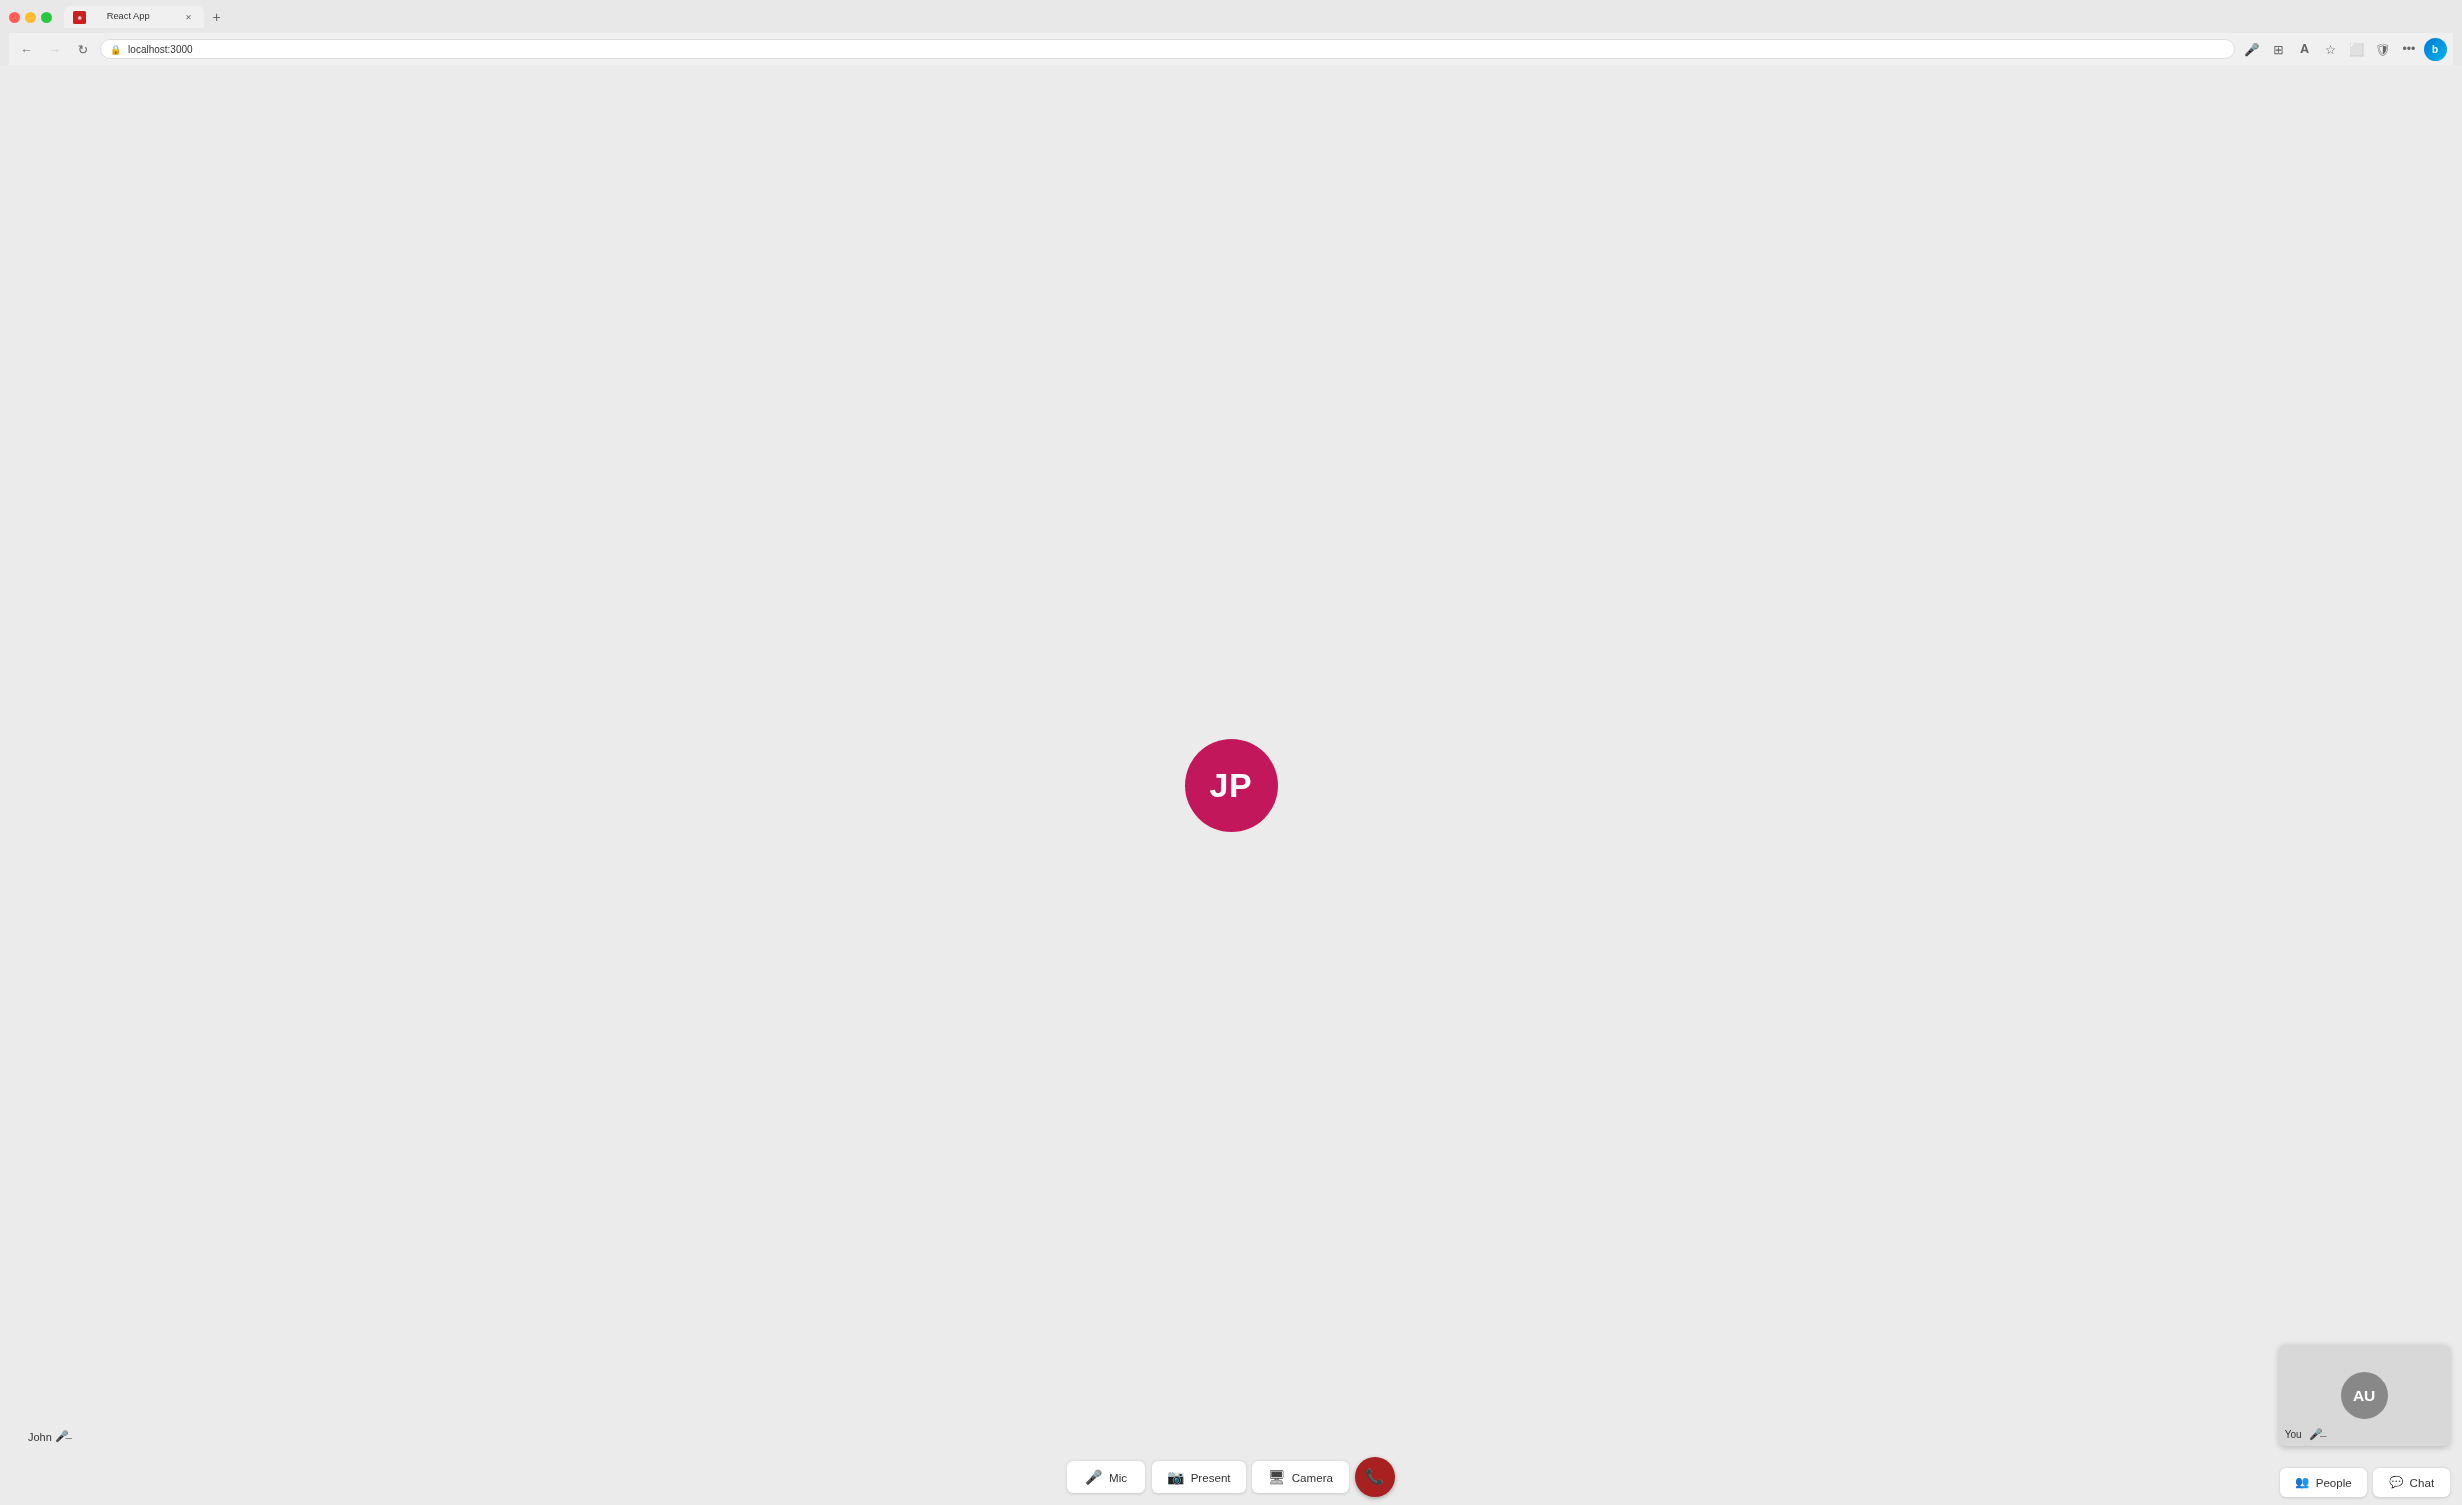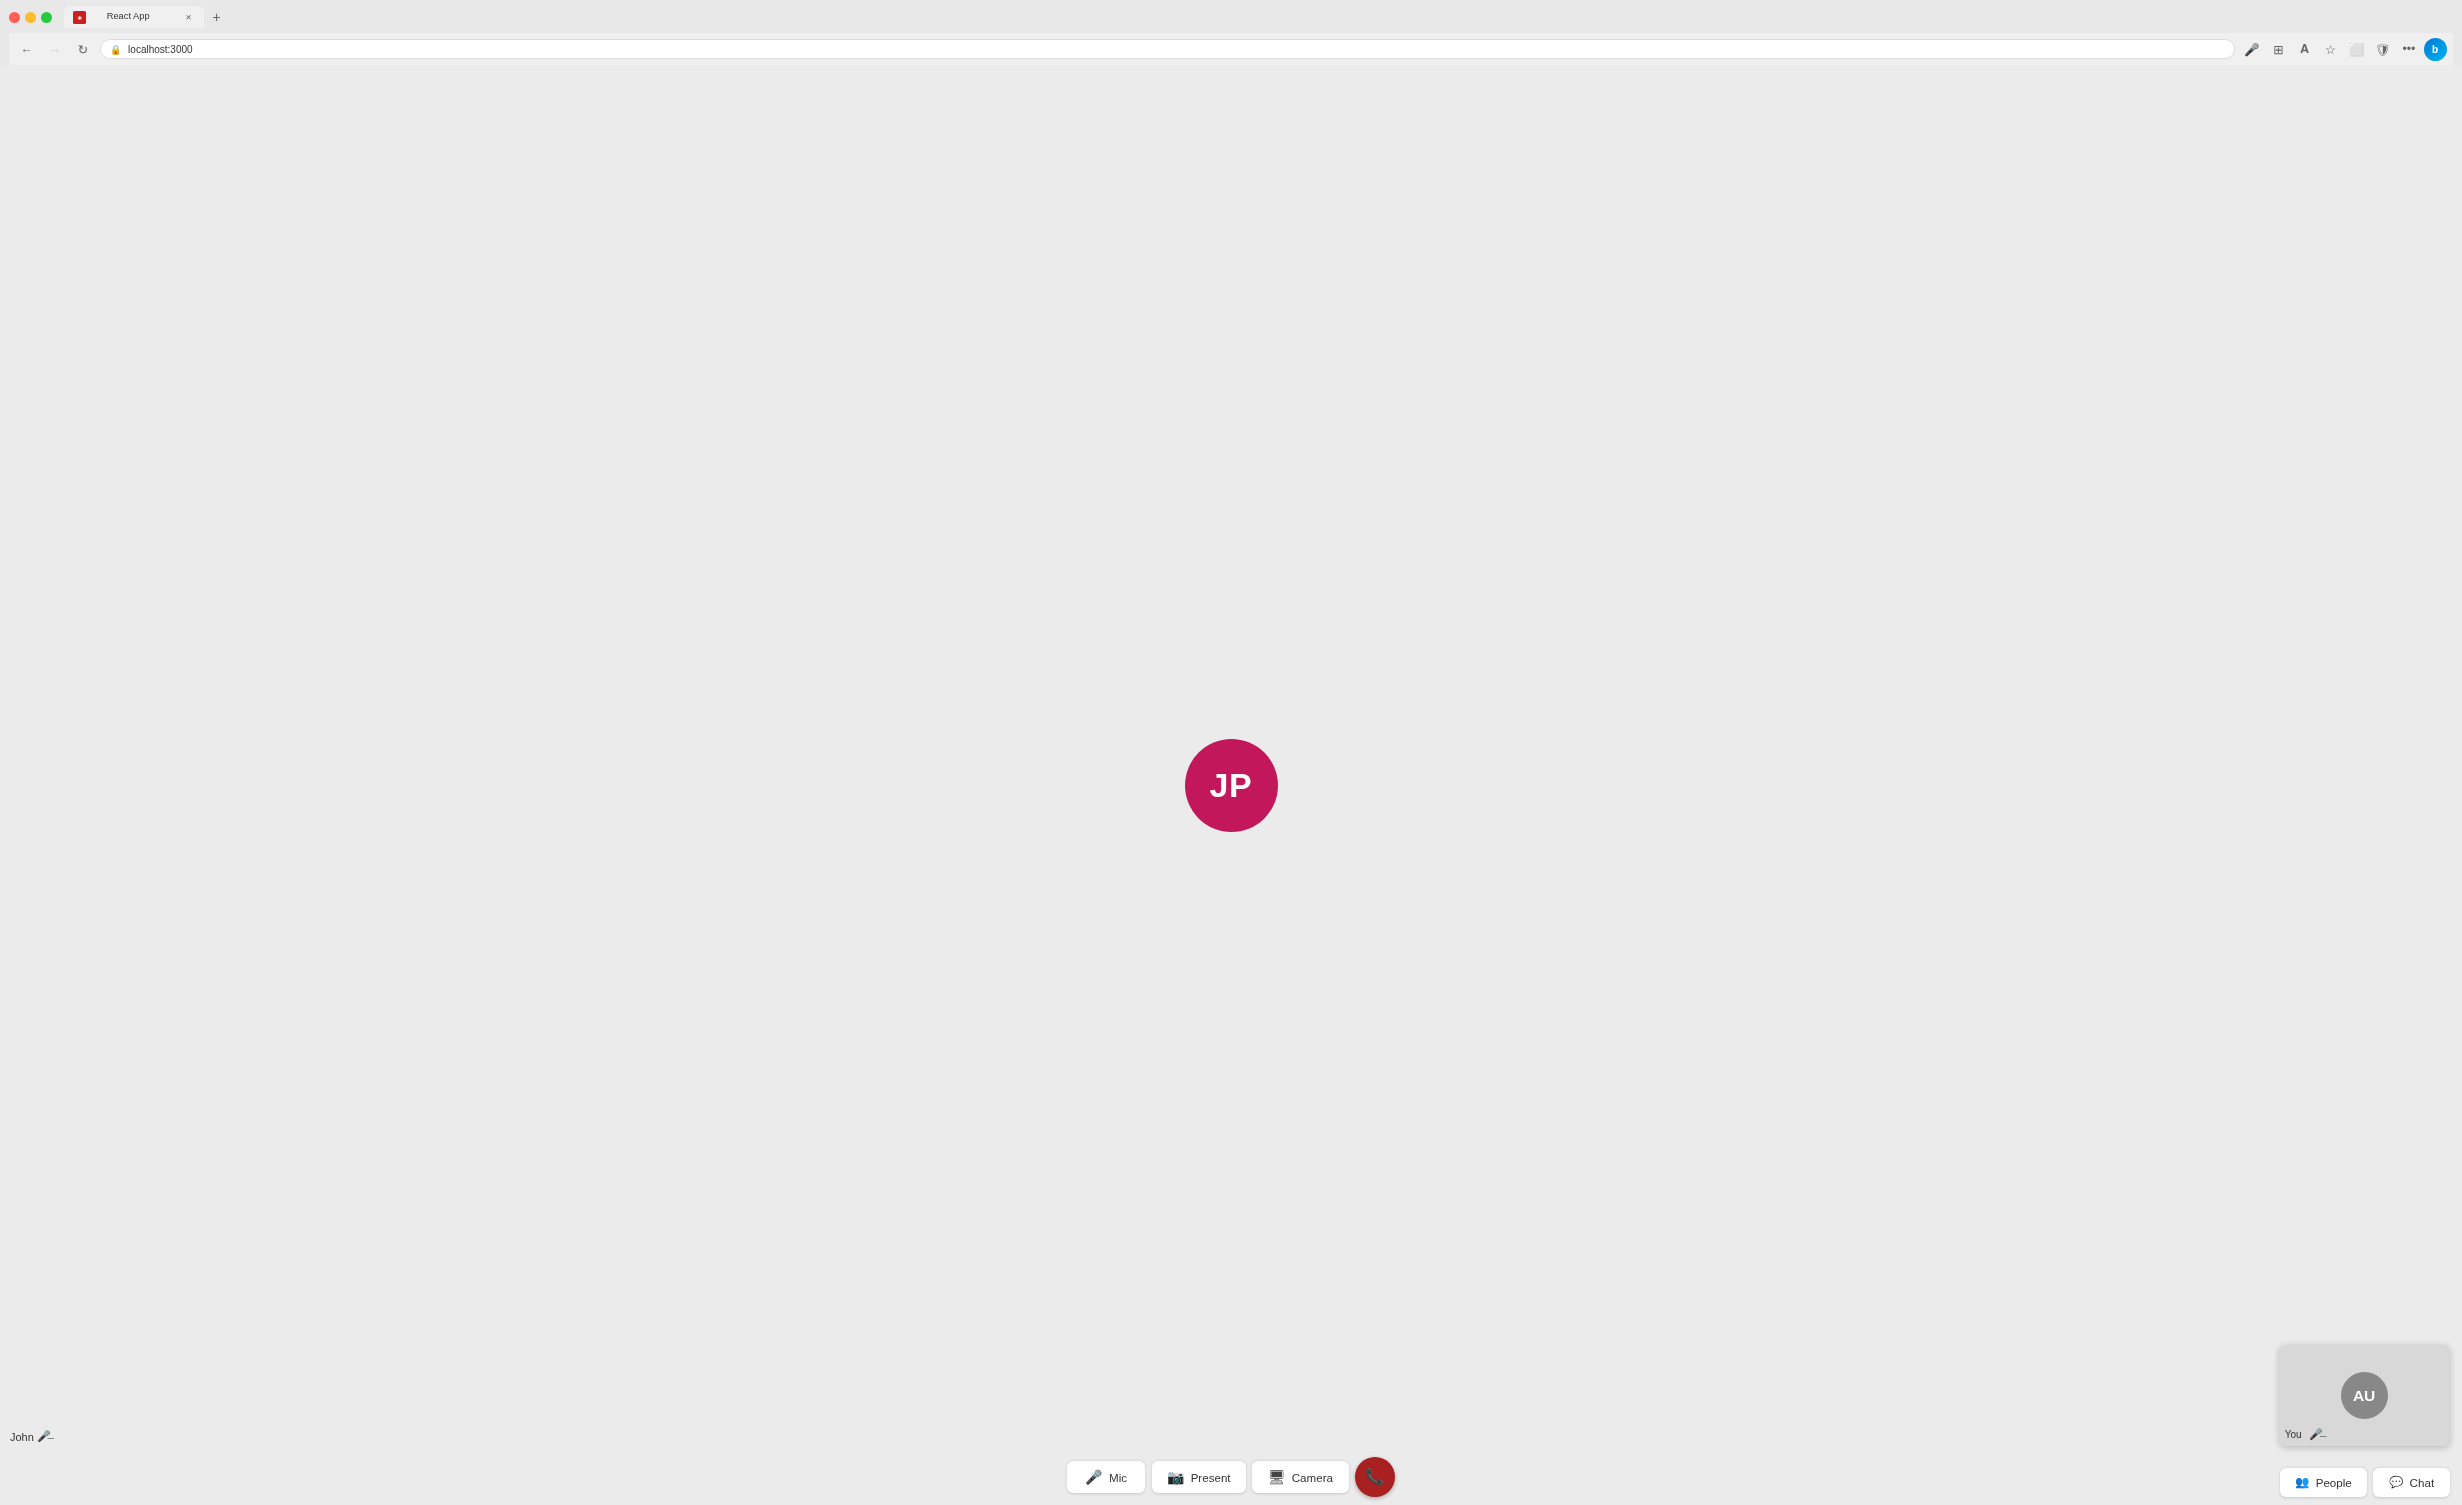--- a/index.html
+++ b/index.html
@@ -201,21 +201,21 @@
       color: white;
       font-size: 34px;
       font-weight: 600;
       letter-spacing: 0.8px;
     }
 
     
     .bottom-labels {
       position: absolute;
       bottom: 62px;
-      left: 10px;
+      left: 28px;
       right: 12.4px;
       display: flex;
       justify-content: space-between;
       align-items: center;
       pointer-events: none;
     }
 
     .participant-label {
       display: flex;
       align-items: center;

